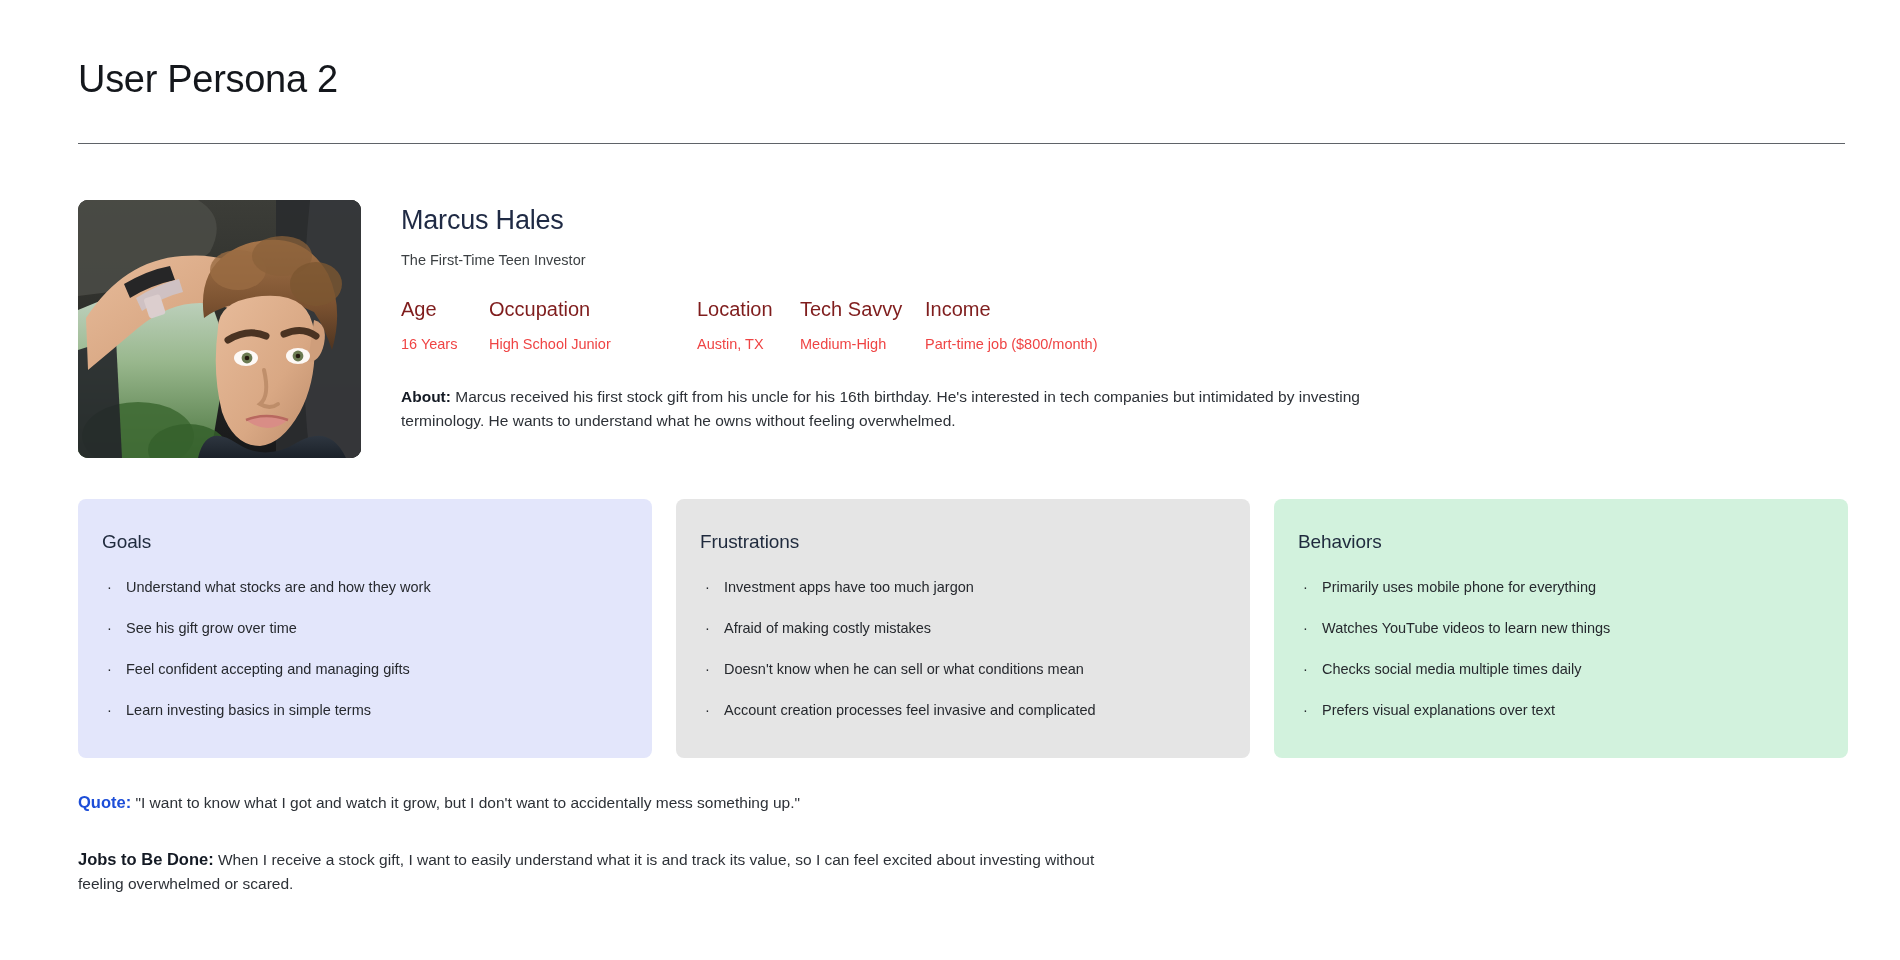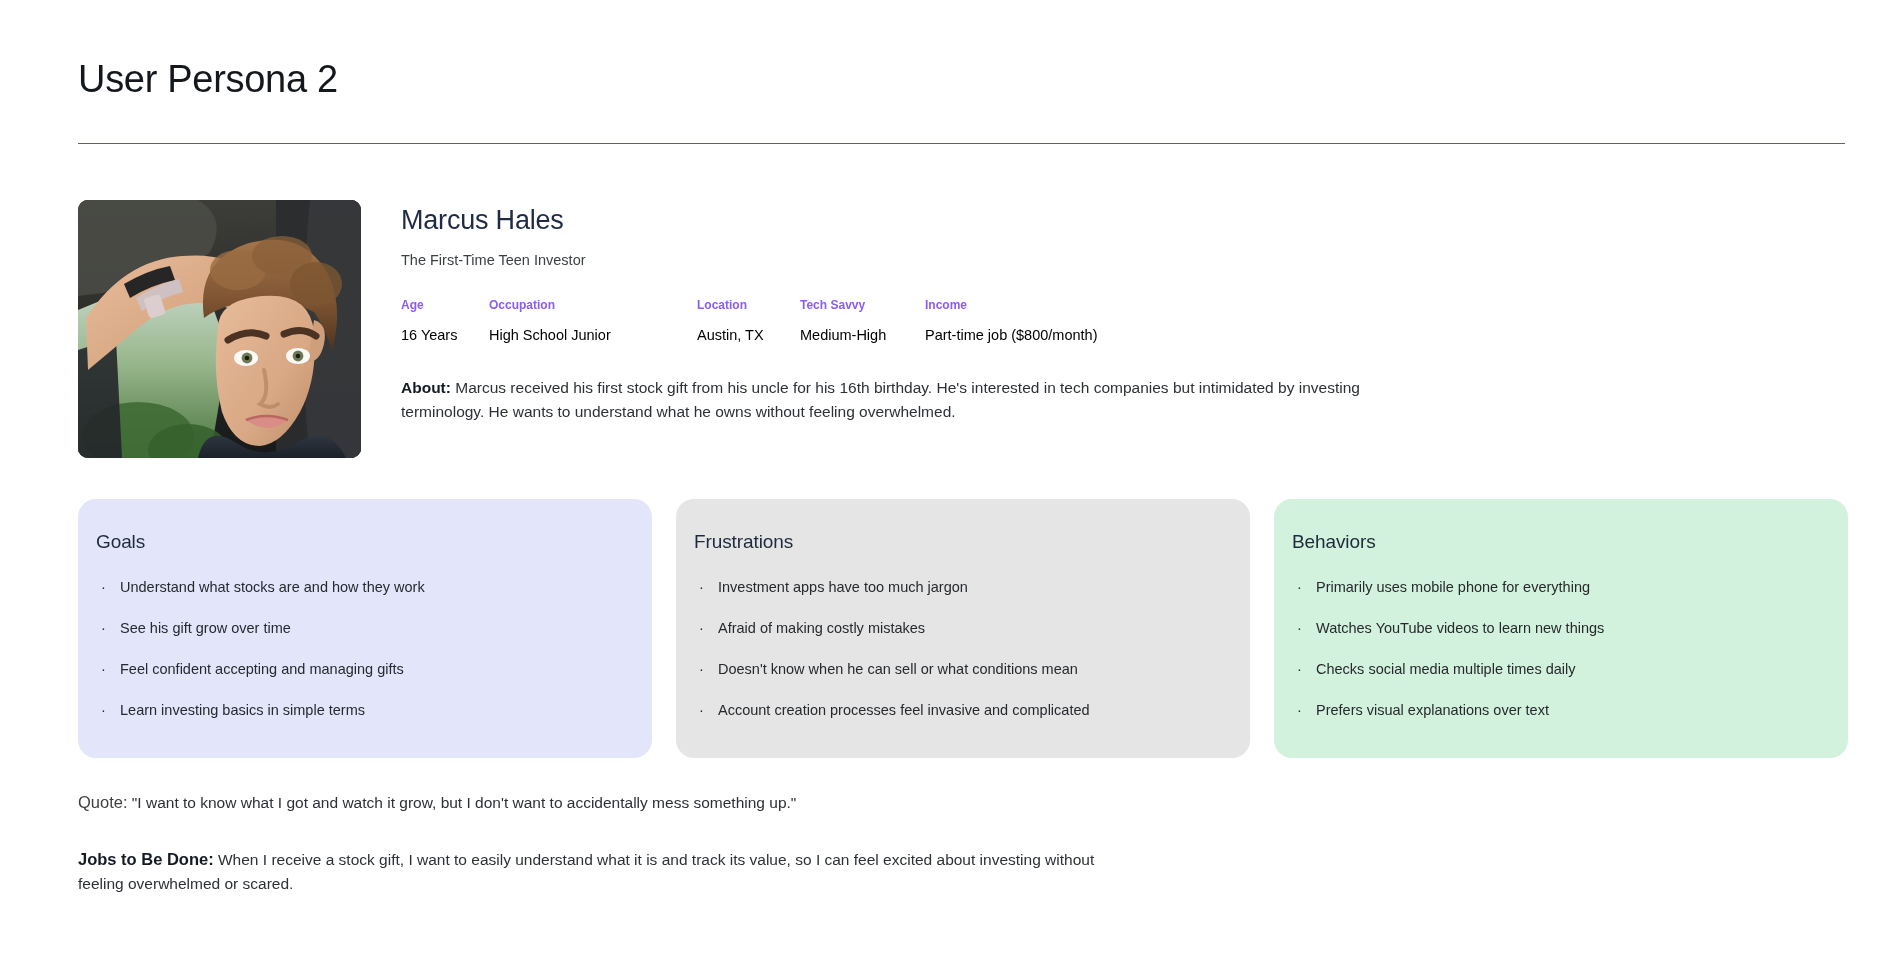--- a/index.html
+++ b/index.html
@@ -81,30 +81,30 @@
     font-weight: 400;
   }
 
   .attr-table {
     margin-top: 30px;
     display: flex;
     align-items: flex-start;
   }
   .attr-col { margin-right: 0; }
   .attr-col .attr-label {
-    font-size: 12px;
-    font-weight: 700;
-    color: #8b5cf6;
+    font-size: 20px;
+    font-weight: 400;
+    color: #7f1d1d;
     white-space: nowrap;
   }
   .attr-col .attr-value {
     margin-top: 15px;
     font-size: 14.5px;
     font-weight: 400;
-    color: #000000;
+    color: #ef4444;
     white-space: nowrap;
   }
   .attr-col.c0 { width: 88px; }
   .attr-col.c1 { width: 172px; }
   .attr-col.c2 { width: 103px; margin-left: 36px; }
   .attr-col.c3 { width: 125px; }
   .attr-col.c4 { width: auto; }
 
   .about {
     margin-top: 33px;
@@ -122,22 +122,22 @@
   .cards {
     position: absolute;
     left: 78px;
     top: 499px;
     width: 1770px;
     display: flex;
     gap: 24px;
   }
   .card {
     flex: 1 1 0;
-    border-radius: 18px;
-    padding: 33px 30px 32px 18px;
+    border-radius: 8px;
+    padding: 33px 30px 32px 24px;
     min-height: 259px;
   }
   .card-title {
     font-size: 19px;
     font-weight: 400;
     color: #1f2a3d;
     line-height: 1.1;
     letter-spacing: -0.1px;
   }
   .card ul {
@@ -169,23 +169,23 @@
     left: 78px;
     top: 790px;
     width: 1300px;
   }
   .quote-row {
     font-size: 15.5px;
     line-height: 1.55;
     color: #2d3137;
   }
   .quote-row .strong-label {
-    font-weight: 400;
+    font-weight: 700;
     font-size: 16.5px;
-    color: #404040;
+    color: #1d4ed8;
   }
   .quote-text { color: #2d3137; }
   .jtbd-row {
     margin-top: 31px;
     font-size: 15.5px;
     line-height: 1.55;
     color: #2d3137;
     max-width: 1020px;
   }
   .jtbd-row .strong-label {

